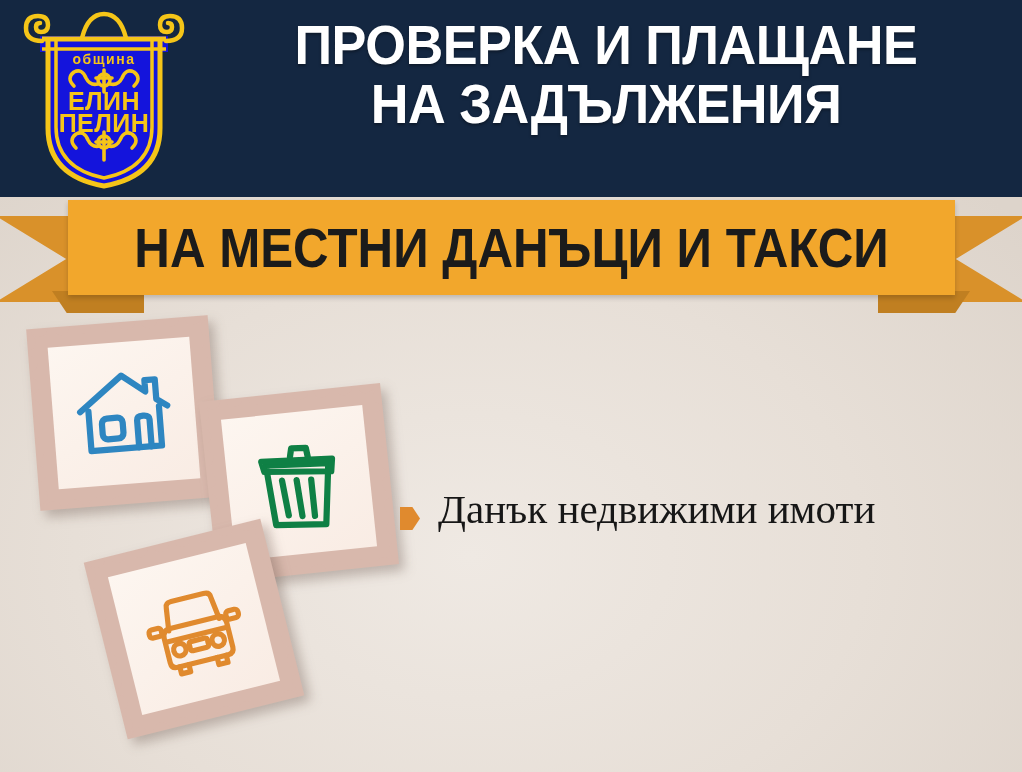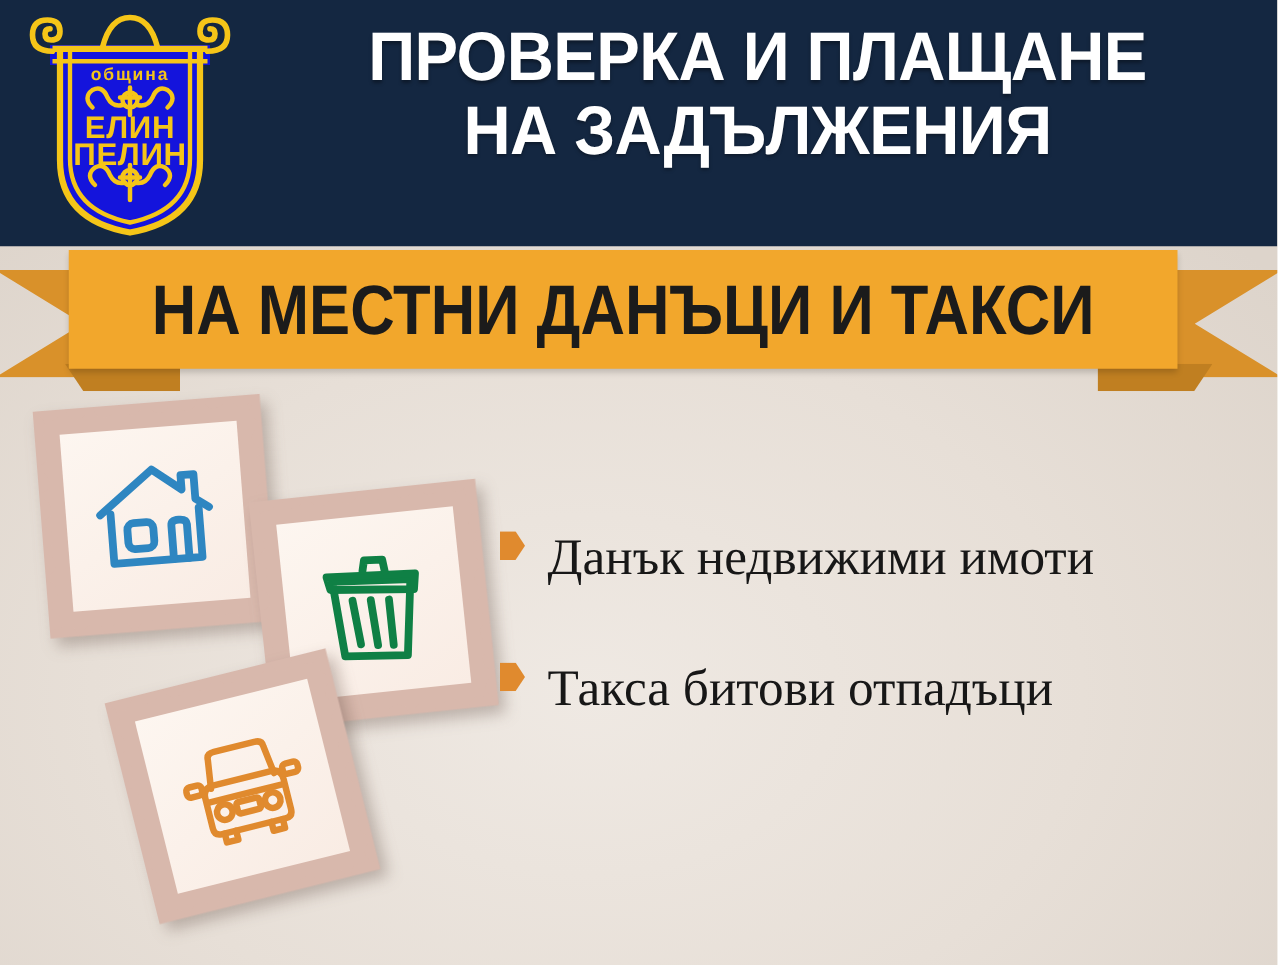--- a/index.html
+++ b/index.html
@@ -93,21 +93,21 @@
     top: 95px;
     width: 92px;
     height: 22px;
     background: #c07f21;
   }
   .ribbon-fold.left  { left: 52px;  clip-path: polygon(0 0, 100% 0, 100% 100%, 16% 100%); }
   .ribbon-fold.right { right: 52px; clip-path: polygon(0 0, 100% 0, 84% 100%, 0 100%); }
 
   .ribbon-main {
     position: absolute;
-    left: 55px;
+    left: 68px;
     top: 4px;
     width: 887px;
     height: 95px;
     background: #f2a72c;
     box-shadow: 0 3px 5px rgba(0,0,0,0.18);
   }
   .ribbon-text {
     position: absolute;
     left: 0;
     top: 0;
@@ -159,21 +159,21 @@
 
   
   .bullets {
     position: absolute;
     left: 400px;
     top: 425px;
     width: 610px;
   }
   .bullet-row {
     display: flex;
-    align-items: flex-start;
+    align-items: flex-end;
     height: 105px;
   }
   .bullet-marker {
     flex: 0 0 auto;
     width: 20px;
     height: 23px;
     margin-right: 18px;
     background: #e08a2e;
     clip-path: polygon(0 0, 62% 0, 100% 50%, 62% 100%, 0 100%);
   }
@@ -422,19 +422,15 @@
         <rect x="83" y="41" width="12" height="8" rx="3"></rect>
       </g>
     </svg>
   </div>
 
   <div class="bullets">
     <div class="bullet-row">
       <span class="bullet-marker"></span>
       <span class="bullet-label">Данък недвижими имоти</span>
     </div>
-    <div class="bullet-row">
-      <span class="bullet-marker"></span>
-      <span class="bullet-label">Такса битови отпадъци</span>
-    </div>
   </div>
 
 </div>
 
 </body></html>

